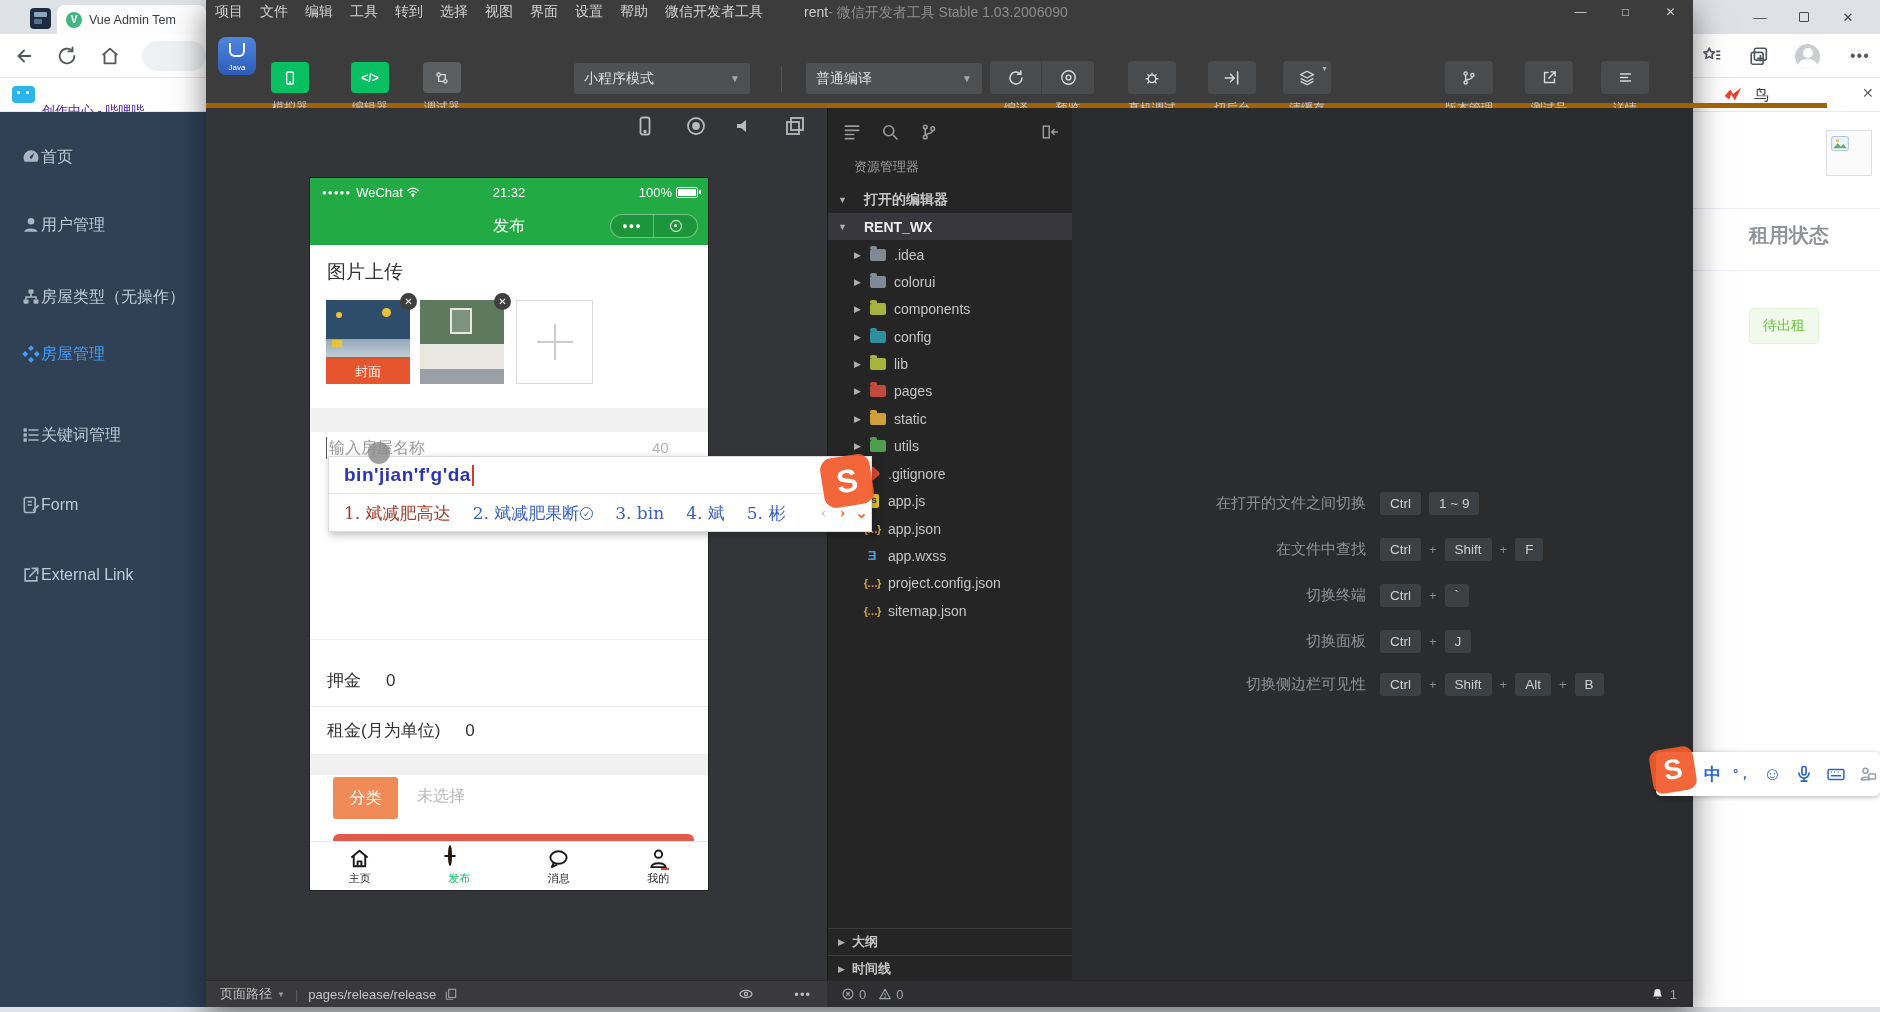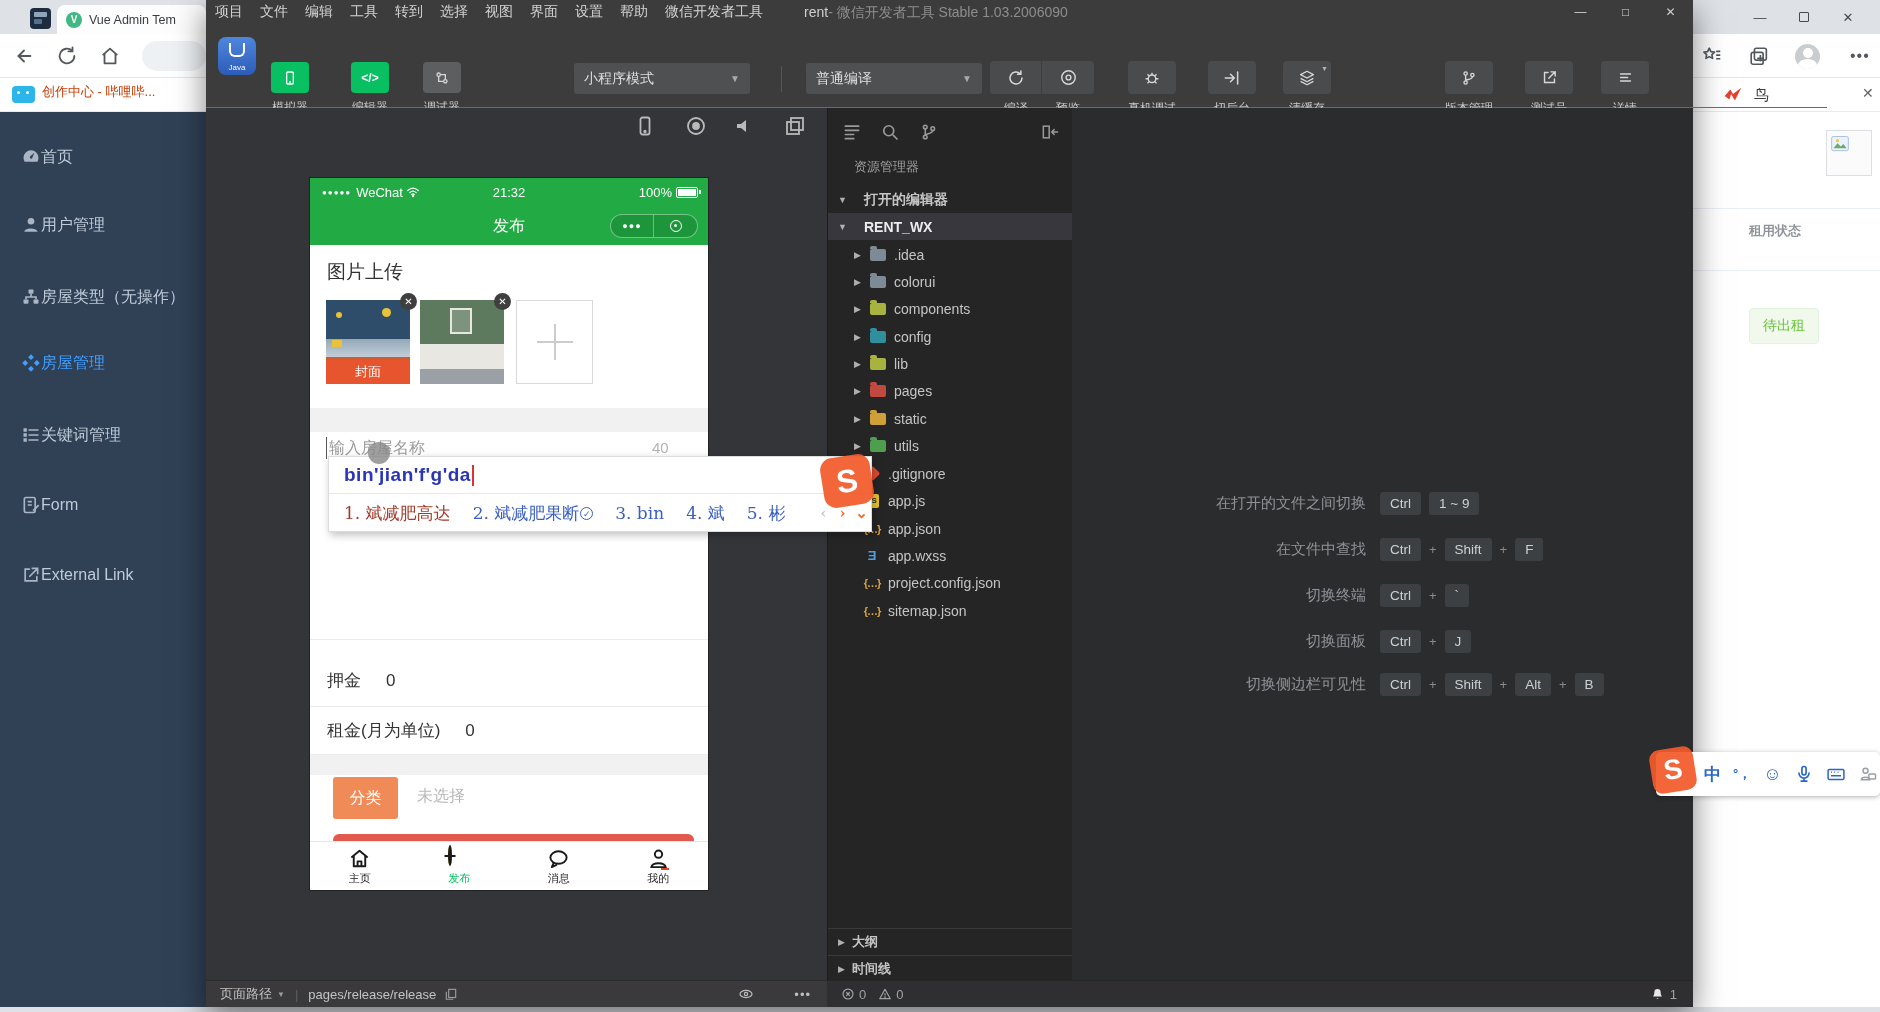--- a/index.html
+++ b/index.html
@@ -26,50 +26,50 @@
   .bw-navicon { top:45px; width:22px; height:22px; color:#54585d; }
   .addr-pill { left:142px; top:41px; width:64px; height:30px; border-radius:15px; background:#eef1f3; }
   .bw-avatar { left:1795px; top:44px; width:25px; height:25px; border-radius:50%; background:#c9ccd1; overflow:hidden;}
   .bw-avatar:before{content:"";position:absolute;left:7.5px;top:4px;width:10px;height:10px;border-radius:50%;background:#fff;}
   .bw-avatar:after{content:"";position:absolute;left:3px;top:15px;width:19px;height:12px;border-radius:50%;background:#fff;}
   .bw-dots { font-size:16px; color:#54585d; letter-spacing:1px; }
   .bw-bookmarks { left:0; top:78px; width:1880px; height:34px; background:#fff; border-bottom:1px solid #e7e9ec; }
   .bili-icon { left:12px; top:8px; width:23px; height:17px; background:#2cb5e8; border-radius:4px; }
   .bili-icon:before { content:""; position:absolute; left:5px; top:5px; width:3px; height:3px; background:#fff; border-radius:50%;}
   .bili-icon:after { content:""; position:absolute; left:14px; top:5px; width:3px; height:3px; background:#fff; border-radius:50%;}
-  .bm-label { left:42px; top:5px; font-size:13px; color:#c2410c; }
+  .bm-label { left:42px; top:24px; font-size:13px; color:#4c1d95; }
 
   
   .bw-sidebar { left:0; top:112px; width:206px; height:900px; background:#304156; }
   .sb-item { left:0; width:206px; height:40px; display:flex; align-items:center; color:#bfcbd9; cursor:pointer; }
   .sb-item .si { width:20px; height:20px; margin-left:21px; color:#aab4c4; flex:none; }
   .sb-item .sl { font-size:16px; white-space:nowrap; }
   .sb-item.active, .sb-item.active .si { color:#409eff; }
 
   
   .bw-content { left:1693px; top:112px; width:187px; height:895px; background:#fff; }
   .imgph { left:133px; top:18px; width:46px; height:46px; border:1px solid #dcdfe6; background:#fbfbfb; }
   .hline { height:1px; background:#ebeef5; left:0; width:187px; }
-  .th-text { font-size:13px; color:#909399; font-weight:bold; }
+  .th-text { font-size:20px; color:#909399; font-weight:bold; }
   .badge { left:56px; top:196px; width:70px; height:36px; background:#f0f9eb; border:1px solid #e1f3d8;
     border-radius:4px; color:#67c23a; font-size:14px; display:flex; align-items:center; justify-content:center; }
   .bw-bottomstrip { left:0; top:1007px; width:1880px; height:5px; background:#dee1e6; }
 
   
   .dt { left:206px; top:0; width:1487px; height:1007px; background:#3c3c3c;
     box-shadow:0 10px 30px rgba(0,0,0,.5); }
   .dt-titlebar { left:0; top:0; width:1487px; height:24px; display:flex; align-items:center; }
   .dt-menus { display:flex; gap:17px; padding-left:9px; }
   .dt-menus span { font-size:14px; color:#d2d2d2; white-space:nowrap; }
   .dt-title { left:598px; top:0; height:24px; line-height:24px; font-size:14px; color:#8d8d8d; }
   .dt-title b { color:#cfcfcf; font-weight:normal; }
   .dt-winctl { right:0; top:0; display:flex; }
   .dt-winctl span { width:45px; height:24px; display:flex; align-items:center; justify-content:center;
     color:#d0d0d0; font-size:12px; }
-  .dt-toolbar { left:0; top:24px; width:1621px; height:84px; border-bottom:1px solid #a16207; }
+  .dt-toolbar { left:0; top:24px; width:1621px; height:84px; border-bottom:5px solid #a16207; }
   .java-icon { left:12px; top:13px; width:38px; height:38px; border-radius:8px;
     background:linear-gradient(180deg,#4f86dd,#2d5cb8); color:#fff; }
   .java-icon .cup { position:absolute; left:11px; top:6px; width:16px; height:14px; border:2px solid #fff;
     border-radius:0 0 6px 6px; border-top:none; }
   .java-icon .jtxt { position:absolute; bottom:3px; width:100%; text-align:center; font-size:8px; color:#fff; }
   .tool-col { top:24px; width:72px; height:84px; text-align:center; }
   .tool-btn { margin:14px auto 0; width:38px; height:31px; border-radius:4px; display:flex;
     align-items:center; justify-content:center; color:#fff; }
   .tool-btn.green { background:#08bf62; }
   .tool-btn.gray { background:#5c5e60; color:#d6d6d6; }
@@ -309,21 +309,21 @@
       <span class="si">
           <svg viewBox="0 0 24 24" fill="currentColor">
             <rect x="9" y="3" width="6" height="5" rx="1"></rect>
             <rect x="3" y="15" width="6" height="5" rx="1"></rect>
             <rect x="15" y="15" width="6" height="5" rx="1"></rect>
             <path d="M11 8h2v3h-2zM5 15h2v-2h10v2h2v-4H5z"></path>
           </svg>
         </span>
       <span class="sl">房屋类型（无操作）</span>
     </div>
-    <div class="abs sb-item active" style="top:231px;">
+    <div class="abs sb-item active" style="top:222px;">
       <span class="si">
           <svg viewBox="0 0 24 24" fill="currentColor">
             <path d="M12 1.5l3.5 3.5L12 8.5 8.5 5zM12 15.5l3.5 3.5-3.5 3.5L8.5 19zM5 8.5L8.5 12 5 15.5 1.5 12zM19 8.5L22.5 12 19 15.5 15.5 12z"></path>
           </svg>
         </span>
       <span class="sl">房屋管理</span>
     </div>
     <div class="abs sb-item" style="top:303px;">
       <span class="si">
           <svg viewBox="0 0 24 24" fill="none" stroke="currentColor" stroke-width="2">

